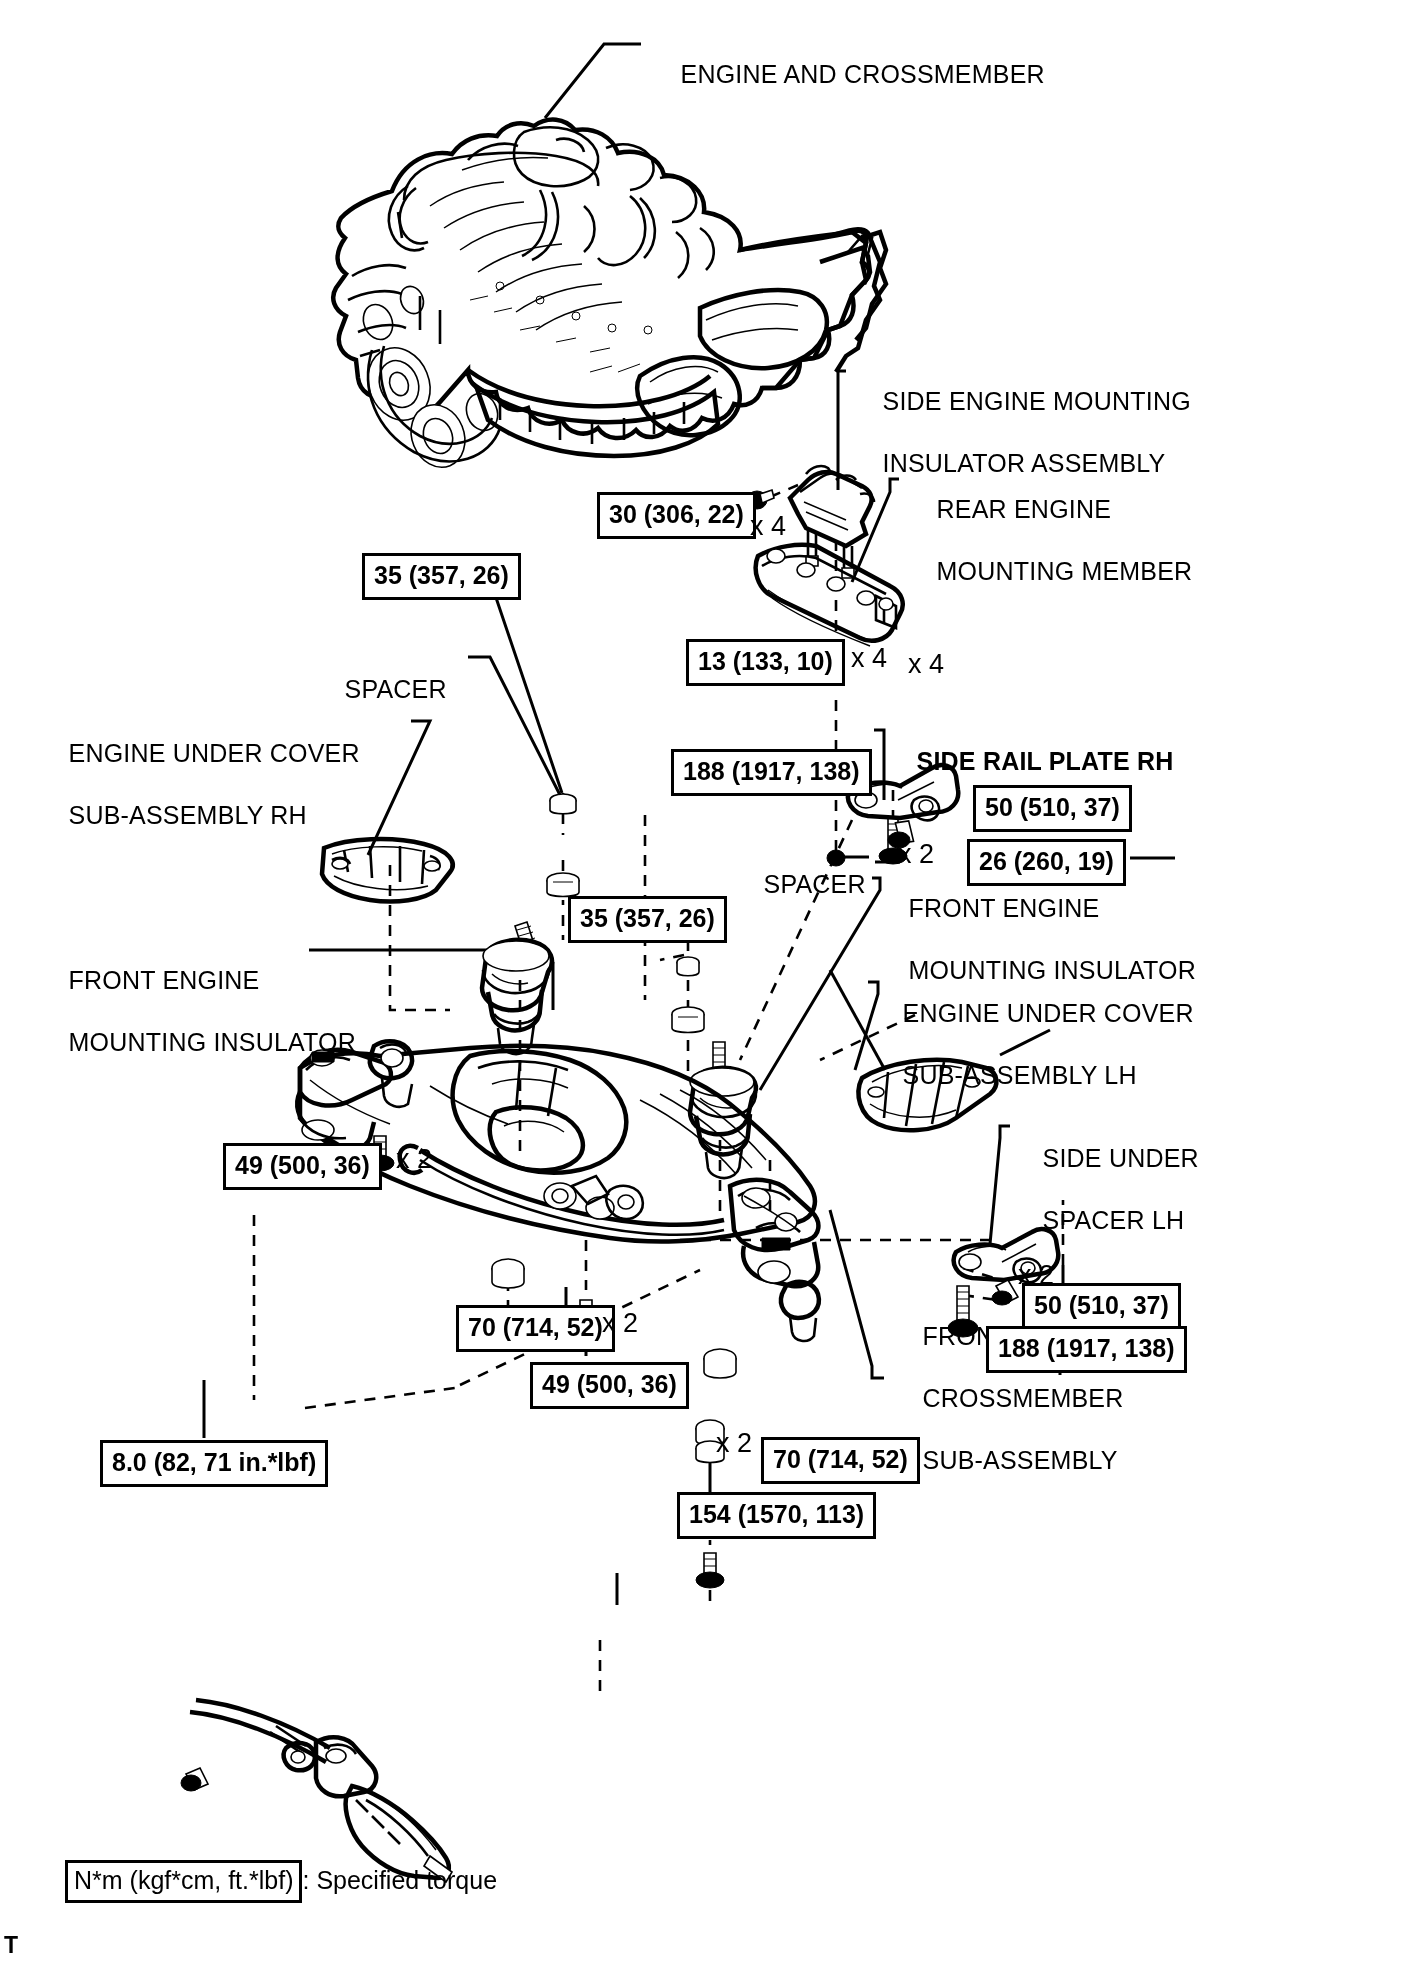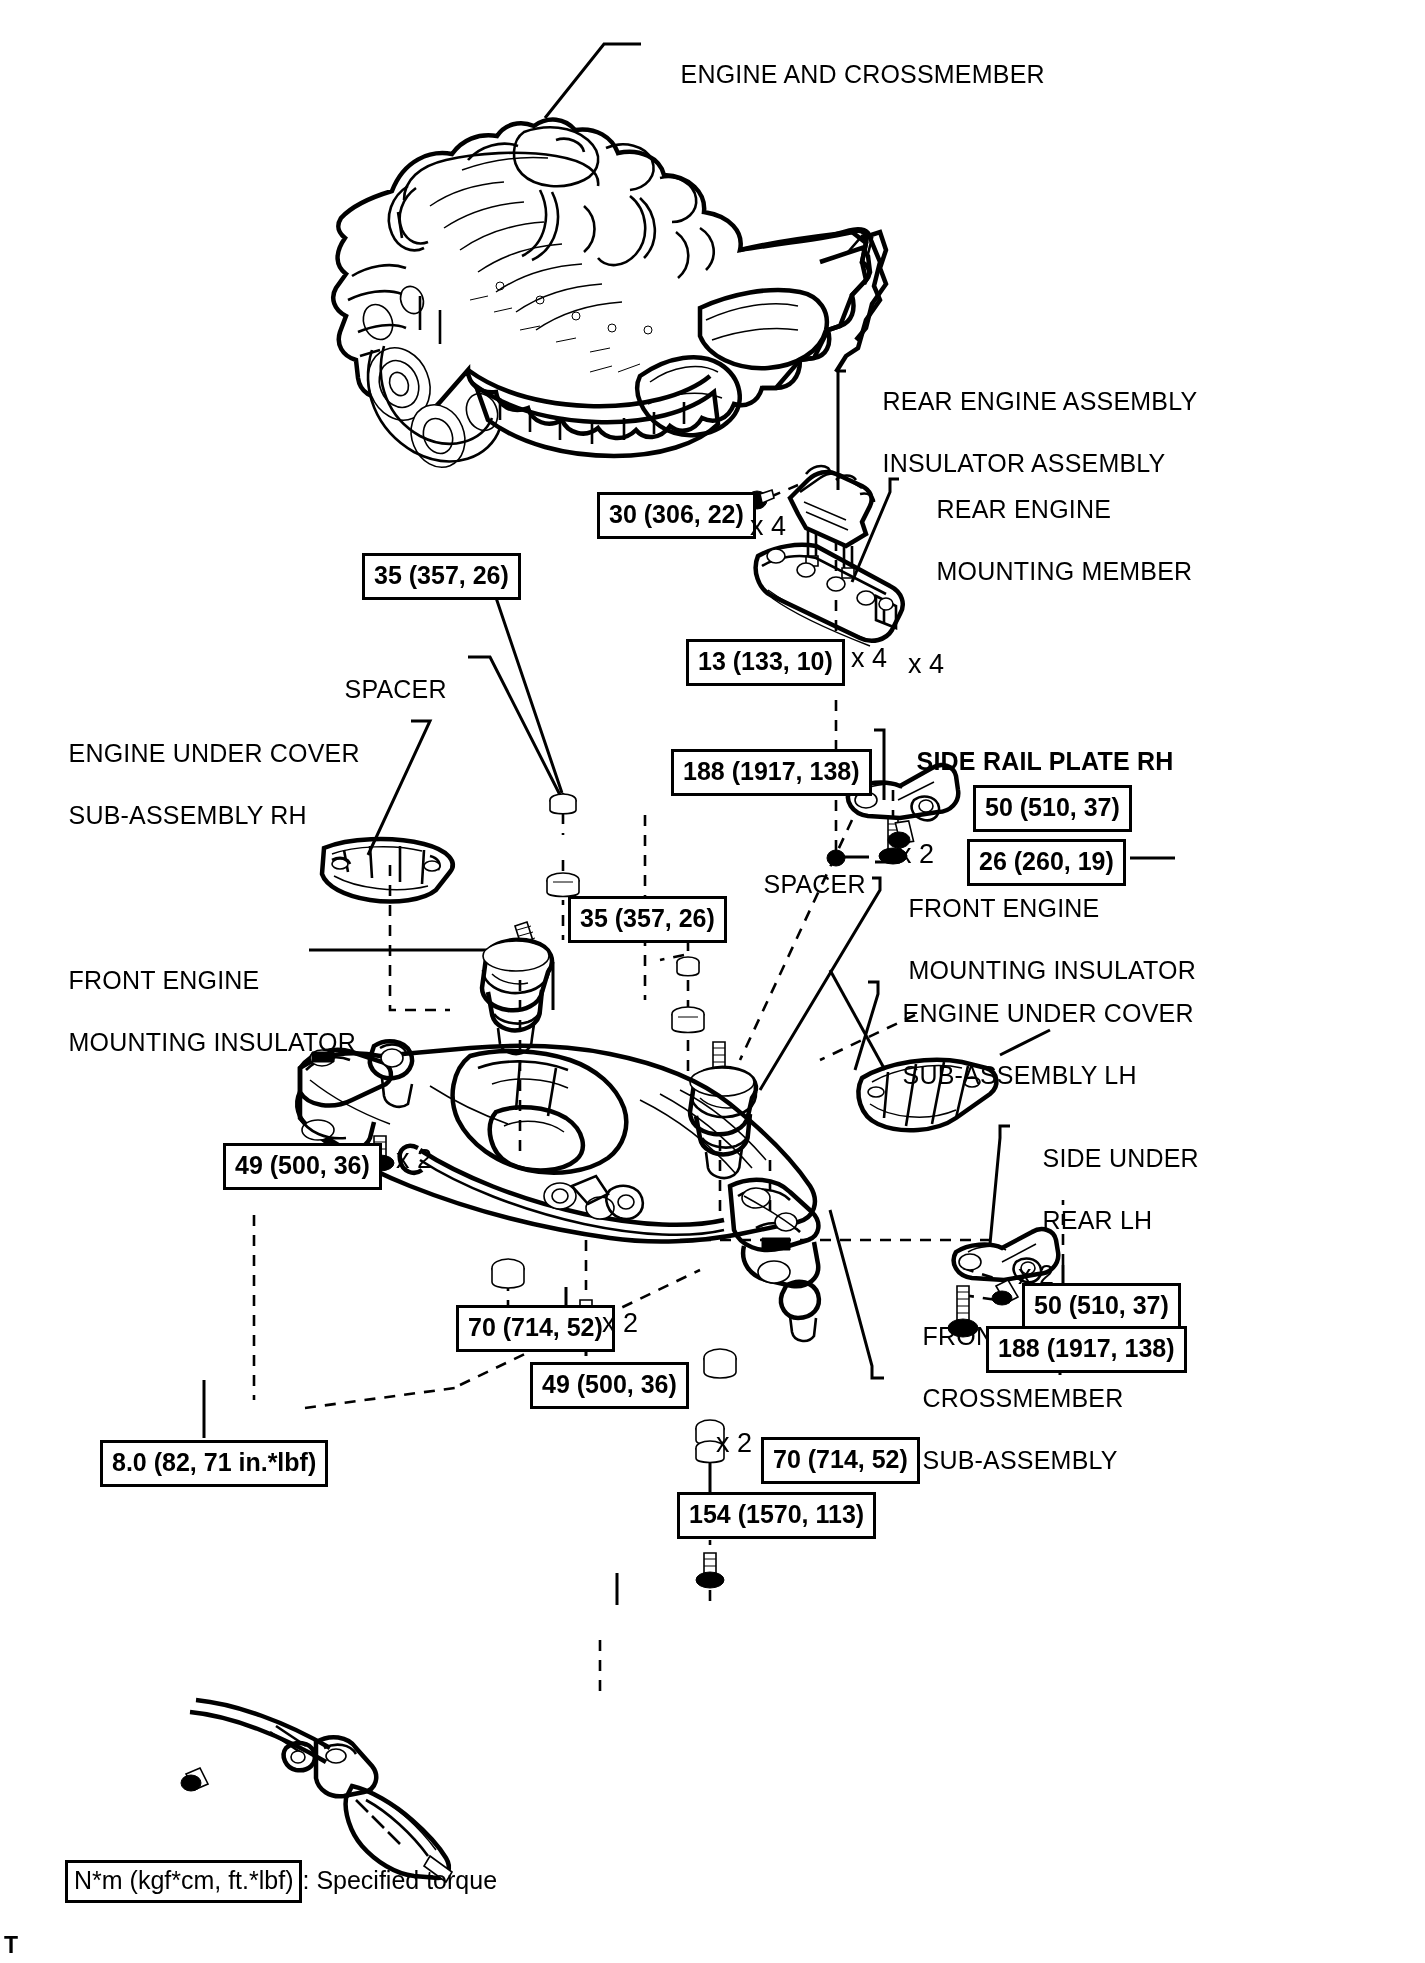--- a/index.html
+++ b/index.html
@@ -474,21 +474,21 @@
       <ellipse class="fillb" cx="191" cy="1783" rx="10" ry="8"></ellipse>
     </g>
 
   </svg>
 
   <div class="lbl" style="left:652px;top:28px;">
     <span>ENGINE AND CROSSMEMBER</span>
   </div>
 
   <div class="lbl" style="left:854px;top:355px;">
-    <span>REAR ENGINE ASSEMBLY</span><br>
+    <span>SIDE ENGINE MOUNTING</span><br>
     <span>INSULATOR ASSEMBLY</span>
   </div>
 
   <div class="lbl" style="left:908px;top:463px;">
     <span>REAR ENGINE</span><br>
     <span>MOUNTING MEMBER</span>
   </div>
 
   <div class="lbl" style="left:316px;top:643px;">
     <span>SPACER</span>
@@ -507,21 +507,21 @@
     <span>ENGINE UNDER COVER</span><br>
     <span>SUB-ASSEMBLY LH</span>
   </div>
 
   <div class="lbl" style="left:888px;top:715px;font-weight:bold;">
     <span>SIDE RAIL PLATE RH</span>
   </div>
 
   <div class="lbl" style="left:1014px;top:1112px;">
     <span>SIDE UNDER</span><br>
-    <span>REAR LH</span>
+    <span>SPACER LH</span>
   </div>
 
   <div class="lbl" style="left:40px;top:934px;">
     <span>FRONT ENGINE</span><br>
     <span>MOUNTING INSULATOR</span>
   </div>
 
   <div class="lbl" style="left:880px;top:862px;">
     <span>FRONT ENGINE</span><br>
     <span>MOUNTING INSULATOR</span>

